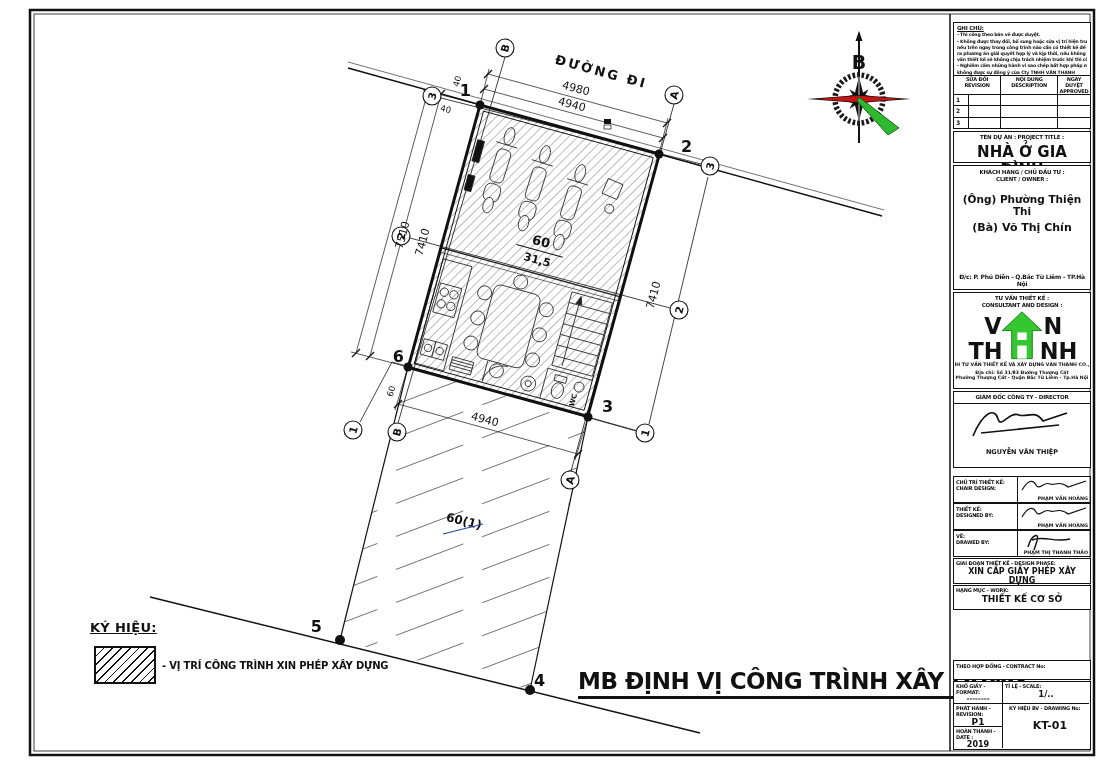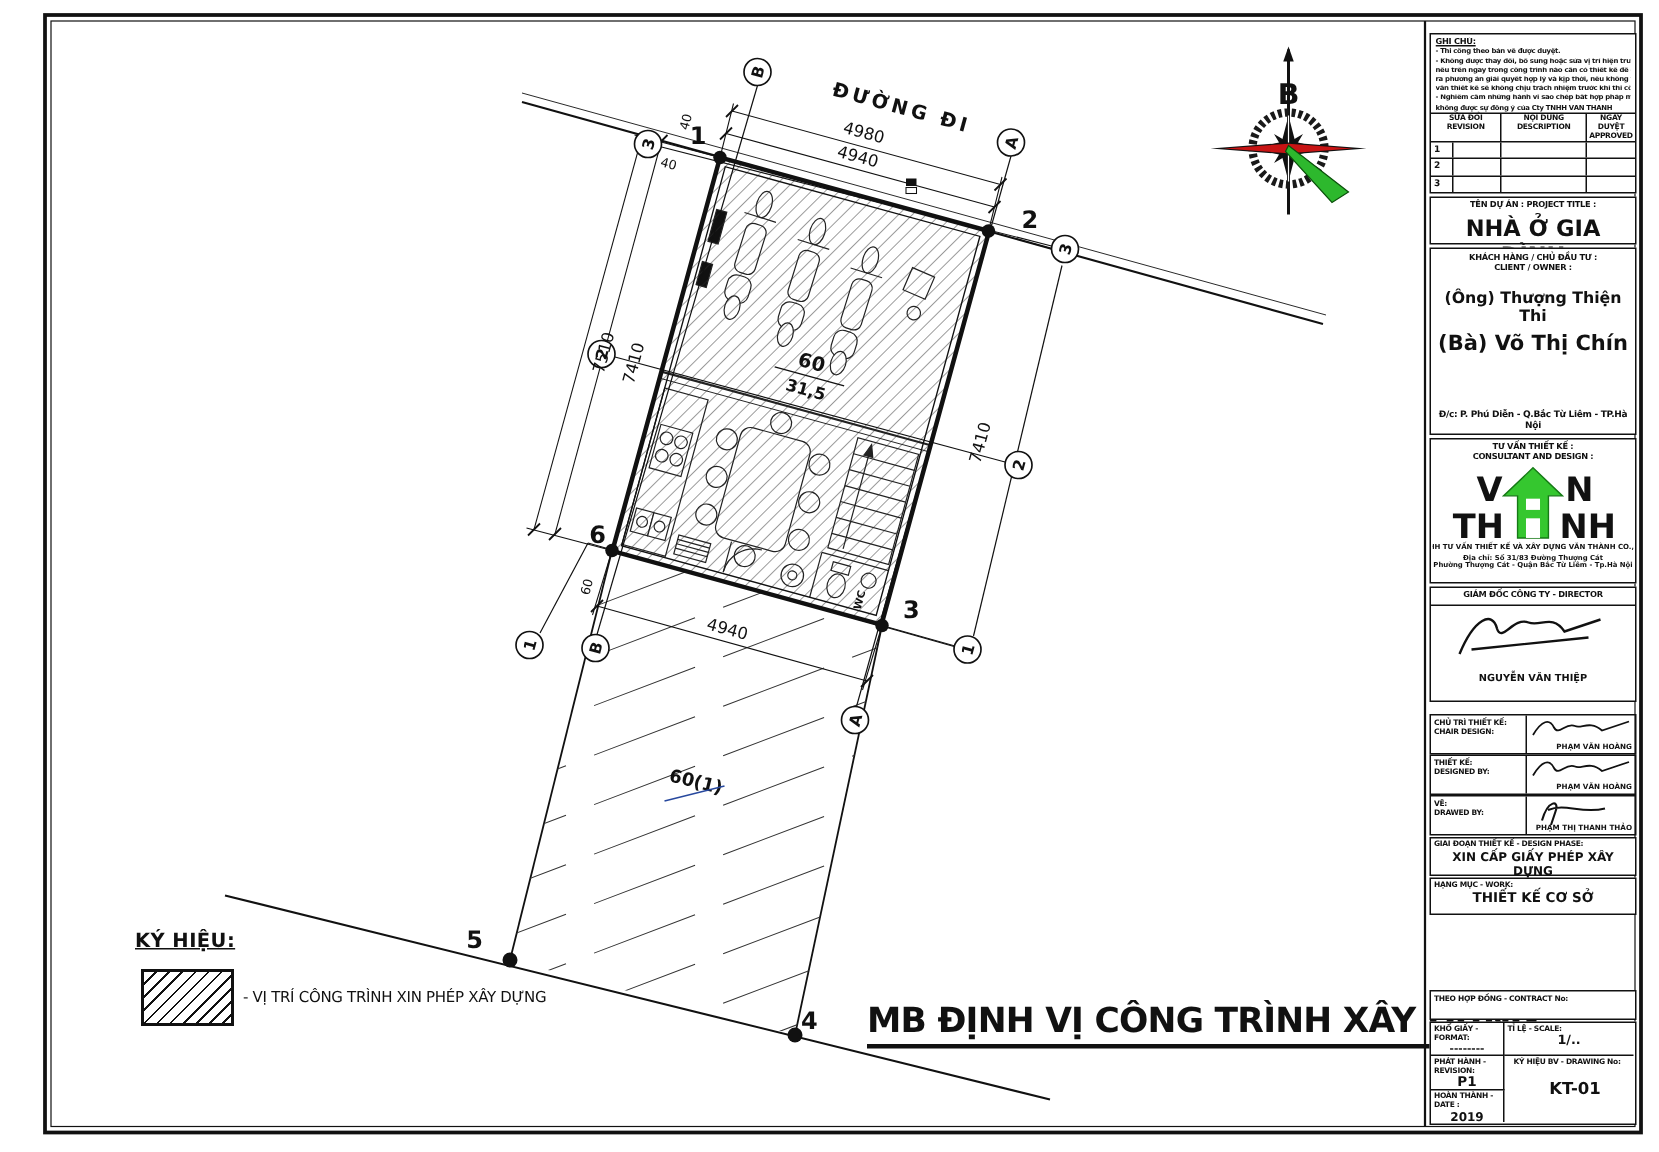--- a/index.html
+++ b/index.html
@@ -5,21 +5,21 @@
   html,body{margin:0;padding:0;background:#fff;}
   .page{position:relative;width:1106px;height:768px;background:#fff;overflow:hidden;
         font-family:"DejaVu Sans","Liberation Sans",sans-serif;color:#111;}
   svg text{font-family:"DejaVu Sans","Liberation Sans",sans-serif;fill:#111;}
   .abs{position:absolute;}
   
   .legend-head{position:absolute;left:90px;top:612px;font-size:13px;font-weight:bold;
                text-decoration:underline;letter-spacing:.3px;}
   .legend-swatch{position:absolute;left:94px;top:646px;width:58px;height:34px;border:2px solid #111;
     background:repeating-linear-gradient(135deg,#fff 0 5px,#111 5px 6.2px);}
-  .legend-item{position:absolute;left:162px;top:660px;font-size:10px;letter-spacing:-.2px;white-space:nowrap;}
+  .legend-item{position:absolute;left:162px;top:660px;font-size:10px;letter-spacing:-.2px;white-space:nowrap;font-weight:bold;}
   
   .main-title{position:absolute;left:578px;top:668px;font-size:23px;font-weight:bold;white-space:nowrap;
               border-bottom:3px solid #111;padding-bottom:2px;letter-spacing:-.5px;}
   
   .tb-box{position:absolute;left:953px;width:138px;border:1.5px solid #111;background:#fff;box-sizing:border-box;}
   .tb-lbl{font-size:5.5px;font-weight:bold;line-height:1.25;letter-spacing:-.2px;}
   .tb-lbl2{font-size:5px;font-weight:bold;line-height:1.2;letter-spacing:-.2px;}
   .tc{text-align:center;}
   .tb-val{font-weight:bold;text-align:center;}
   .notes-line{font-size:4.6px;font-weight:bold;line-height:1.35;letter-spacing:-.2px;white-space:nowrap;overflow:hidden;}
@@ -382,22 +382,22 @@
 </div>
 
 <div class="tb-box" style="top:131px;height:32px">
   <div class="tb-lbl tc" style="margin-top:2px">TÊN DỰ ÁN : PROJECT TITLE :</div>
   <div class="tb-val" style="font-size:15px;margin-top:2px">NHÀ Ở GIA ĐÌNH</div>
 </div>
 
 <div class="tb-box" style="top:165px;height:125px">
   <div class="tb-lbl tc" style="margin-top:3px">KHÁCH HÀNG / CHỦ ĐẦU TƯ :</div>
   <div class="tb-lbl tc">CLIENT / OWNER :</div>
-  <div class="tb-val" style="font-size:10.5px;margin-top:10px">(Ông) Thượng Thiện Thi</div>
-  <div class="tb-val" style="font-size:14px;margin-top:4px">(Bà) Võ Thị Chín</div>
+  <div class="tb-val" style="font-size:10.5px;margin-top:10px">(Ông) Phường Thiện Thi</div>
+  <div class="tb-val" style="font-size:11px;margin-top:4px">(Bà) Võ Thị Chín</div>
   <div style="position:absolute;bottom:2px;left:0;right:0;font-size:6px;font-weight:bold;text-align:center;letter-spacing:-.2px">Đ/c: P. Phú Diễn - Q.Bắc Từ Liêm - TP.Hà Nội</div>
 </div>
 
 <div class="tb-box" style="top:292px;height:97px">
   <div class="tb-lbl tc" style="margin-top:2px">TƯ VẤN THIẾT KẾ :</div>
   <div class="tb-lbl tc">CONSULTANT AND DESIGN :</div>
   <svg width="134" height="58" viewBox="0 0 134 62" style="display:block;margin:1px auto 0 auto">
     <polygon points="67,2 88,22 78,22 78,52 56,52 56,22 46,22" fill="#35c72f" stroke="#167a16" stroke-width="1"></polygon>
     <rect x="62" y="24" width="10" height="8" fill="#fff"></rect>
     <rect x="62" y="38" width="10" height="14" fill="#fff"></rect>

